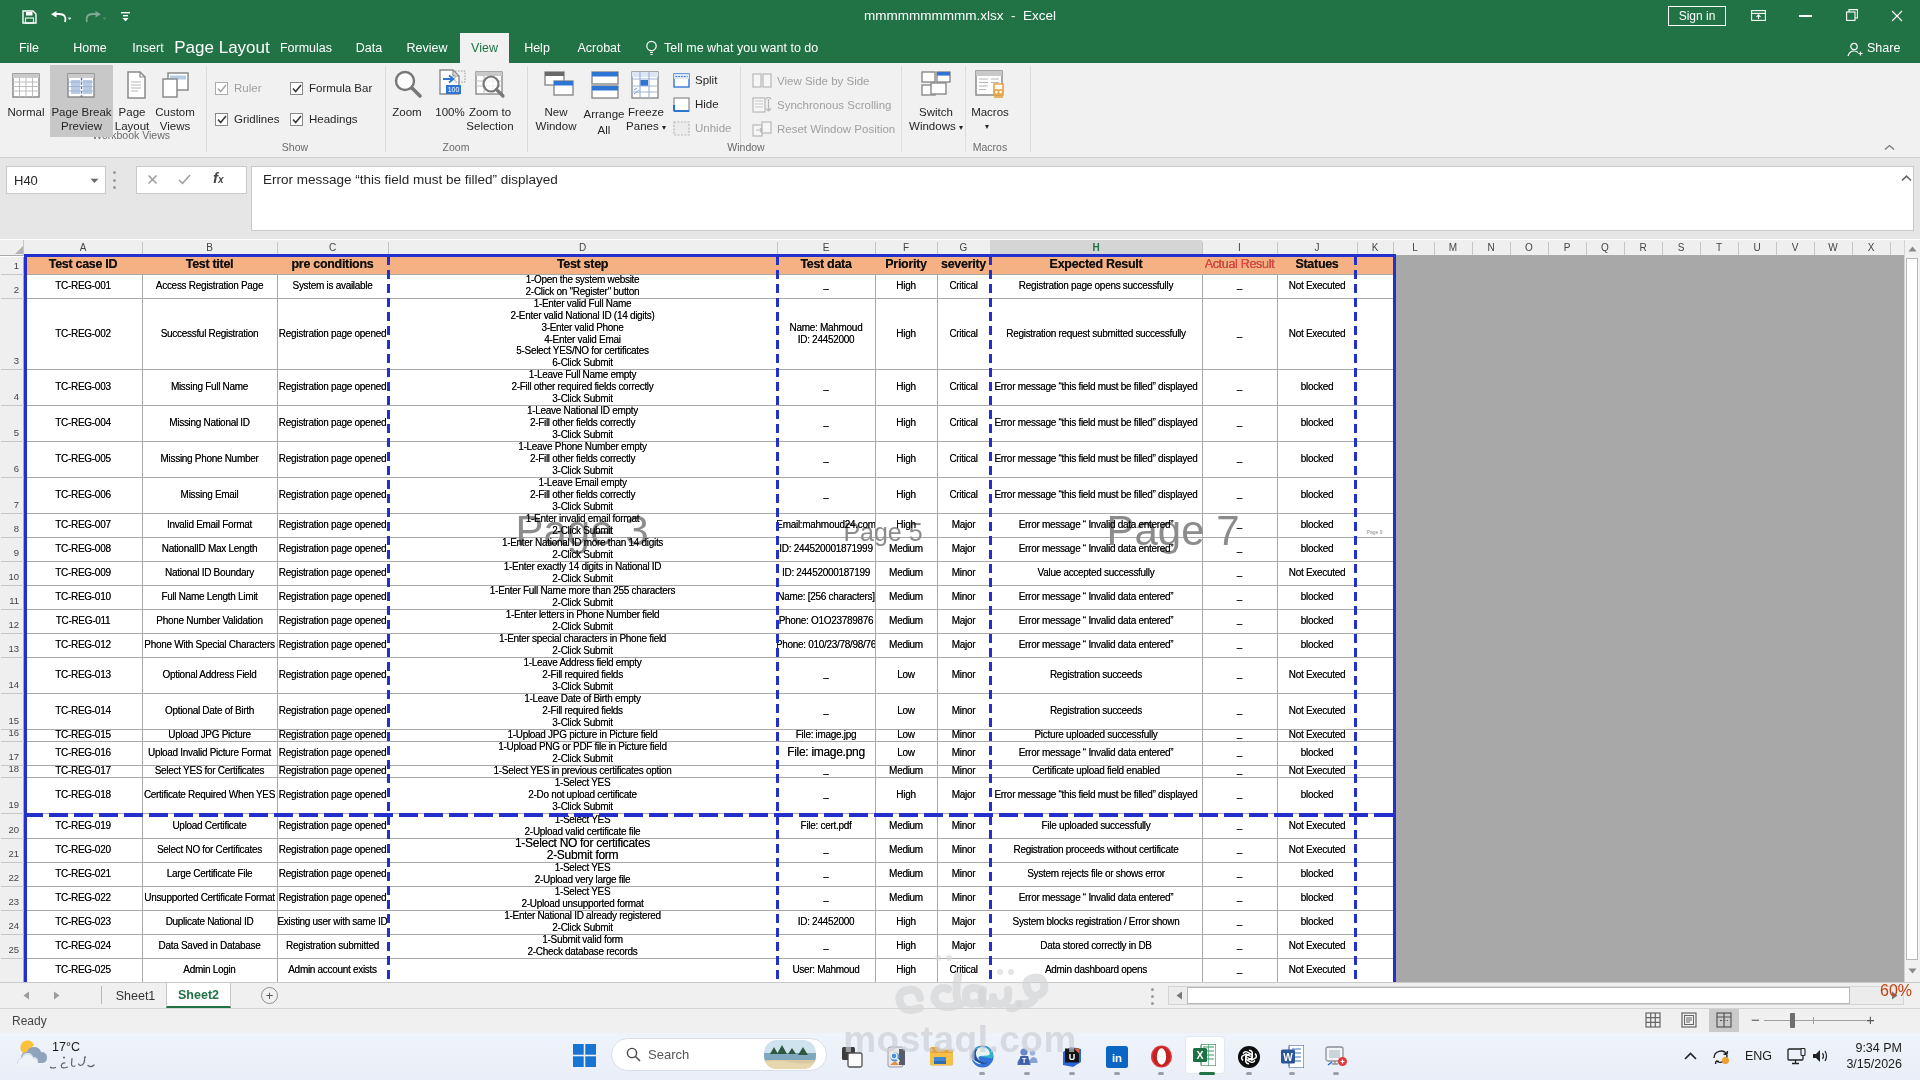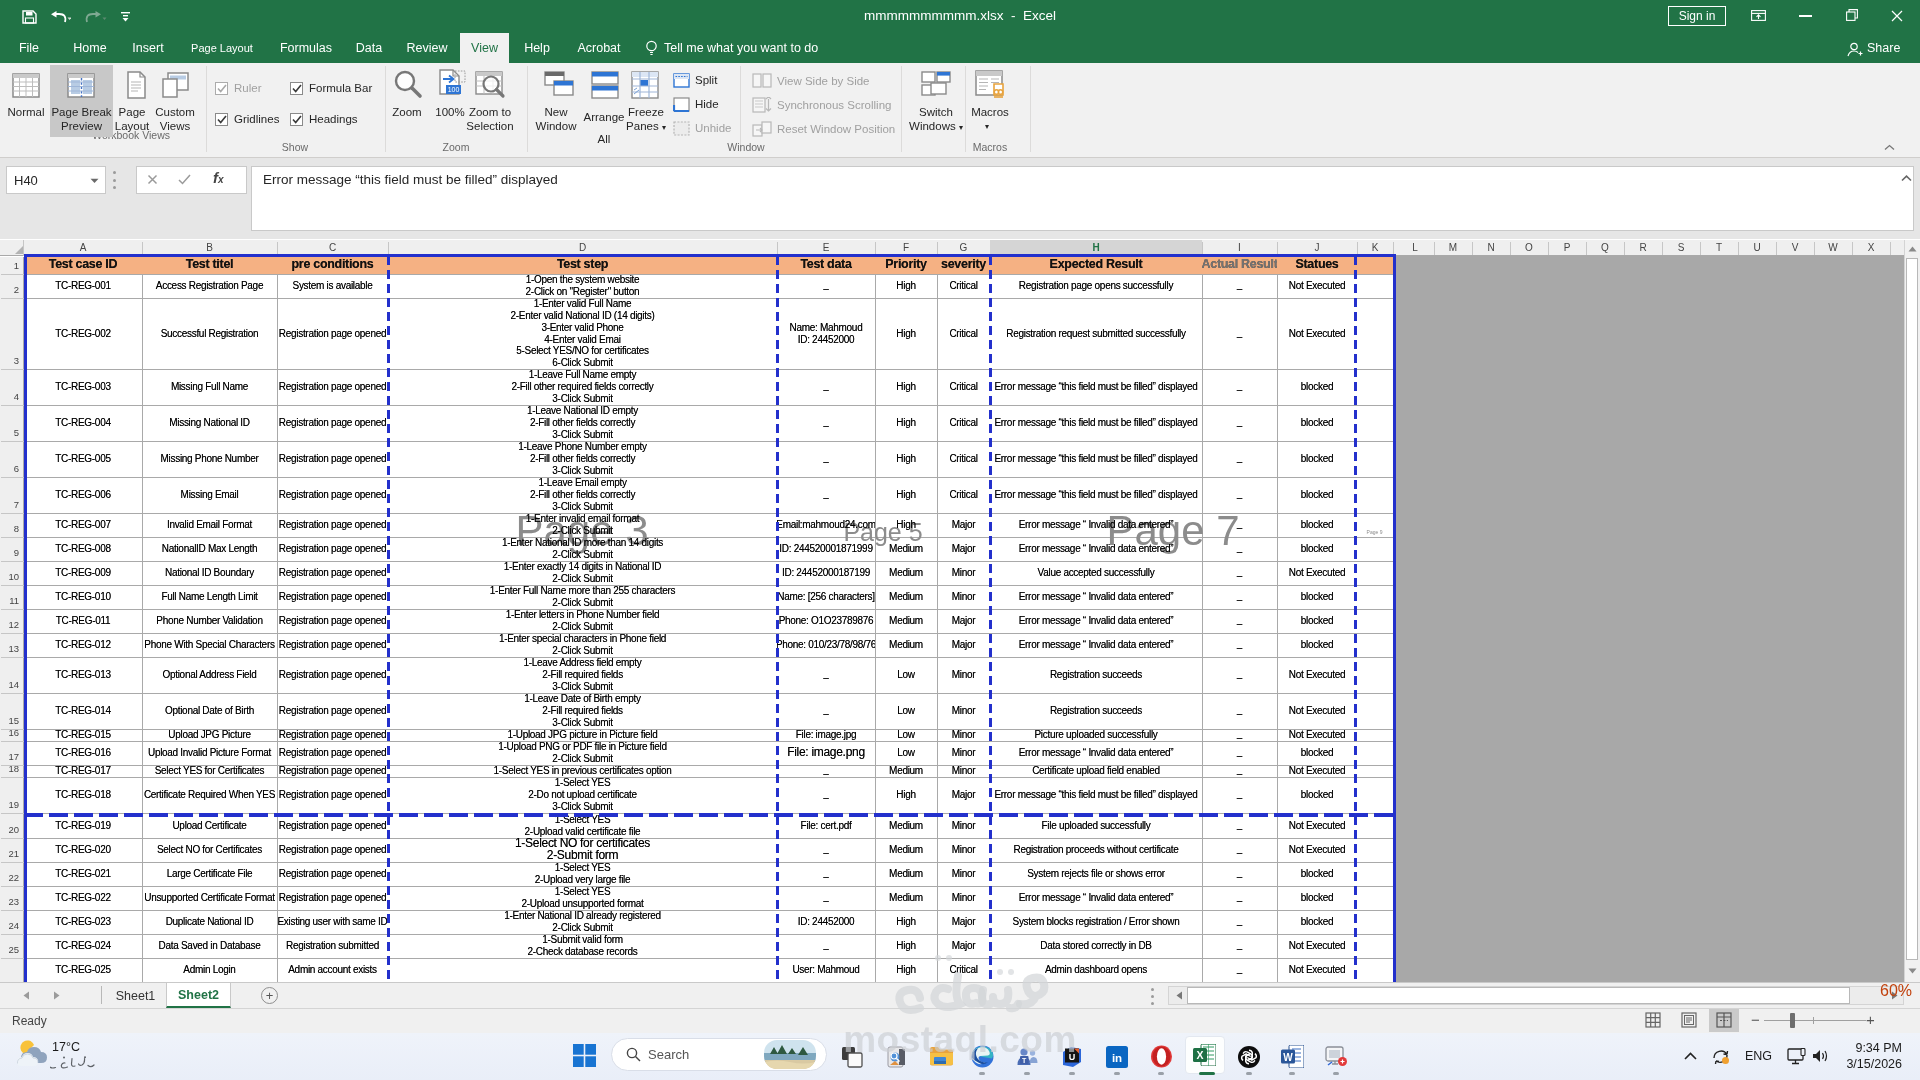--- a/index.html
+++ b/index.html
@@ -43,21 +43,21 @@
 <rect x="0.6" y="3" width="8.4" height="8.4" fill="none" stroke="#fff" stroke-width="1.1"></rect>
 <path d="M3 3 v-2.4 h8.4 v8.4 h-2.4" fill="none" stroke="#fff" stroke-width="1.1"></path>
     </svg>
 <svg class="abs" style="left:1891px;top:10px" width="12" height="12" viewBox="0 0 12 12">
 <path d="M1 1 L11 11 M11 1 L1 11" stroke="#fff" stroke-width="1.2"></path>
     </svg>
 <div class="abs" style="left:0;top:33px;width:1920px;height:30px;background:#217346"></div>
 <div class="abs" style="left:-31px;top:33px;width:120px;height:30px;color:#fff;font-size:12.5px;display:flex;align-items:center;justify-content:center">File</div>
 <div class="abs" style="left:30px;top:33px;width:120px;height:30px;color:#fff;font-size:12.5px;display:flex;align-items:center;justify-content:center">Home</div>
 <div class="abs" style="left:88px;top:33px;width:120px;height:30px;color:#fff;font-size:12.5px;display:flex;align-items:center;justify-content:center">Insert</div>
-<div class="abs" style="left:162px;top:33px;width:120px;height:30px;color:#fff;font-size:11px;display:flex;align-items:center;justify-content:center">Page Layout</div>
+<div class="abs" style="left:162px;top:33px;width:120px;height:30px;color:#fff;font-size:17px;display:flex;align-items:center;justify-content:center">Page Layout</div>
 <div class="abs" style="left:246px;top:33px;width:120px;height:30px;color:#fff;font-size:12.5px;display:flex;align-items:center;justify-content:center">Formulas</div>
 <div class="abs" style="left:309px;top:33px;width:120px;height:30px;color:#fff;font-size:12.5px;display:flex;align-items:center;justify-content:center">Data</div>
 <div class="abs" style="left:367px;top:33px;width:120px;height:30px;color:#fff;font-size:12.5px;display:flex;align-items:center;justify-content:center">Review</div>
 <div class="abs" style="left:477px;top:33px;width:120px;height:30px;color:#fff;font-size:12.5px;display:flex;align-items:center;justify-content:center">Help</div>
 <div class="abs" style="left:539px;top:33px;width:120px;height:30px;color:#fff;font-size:12.5px;display:flex;align-items:center;justify-content:center">Acrobat</div>
 <div class="abs" style="left:460px;top:33px;width:49px;height:30px;background:#f1f1f1"></div>
 <div class="abs" style="left:460px;top:33px;width:49px;height:30px;color:#217346;font-size:12.5px;display:flex;align-items:center;justify-content:center">View</div>
 <svg class="abs" style="left:645px;top:40px" width="13" height="17" viewBox="0 0 13 17">
 <circle cx="6.5" cy="6" r="4.7" fill="none" stroke="#fff" stroke-width="1.2"></circle>
 <path d="M5 12.5 h3 M5.4 14.5 h2.2" stroke="#fff" stroke-width="1.2"></path>
@@ -161,21 +161,21 @@
 <rect x="11" y="11" width="19" height="14" fill="#fff" stroke="#8a8a8a" stroke-width="1.4"></rect>
 <rect x="11" y="11" width="19" height="4.5" fill="#2e75d4"></rect>
     </svg>
 <div class="abs" style="left:525px;top:106px;width:62px;text-align:center;font-size:11.5px;line-height:13.5px;color:#262626">New<br>Window</div>
 <svg class="abs" style="left:590px;top:70px" width="30" height="30" viewBox="0 0 30 30">
 <rect x="2" y="2" width="26" height="12" fill="#fff" stroke="#8a8a8a" stroke-width="1.4"></rect>
 <rect x="2" y="2" width="26" height="4.5" fill="#2e75d4"></rect>
 <rect x="2" y="16" width="26" height="12" fill="#fff" stroke="#8a8a8a" stroke-width="1.4"></rect>
 <rect x="2" y="16" width="26" height="4.5" fill="#2e75d4"></rect>
     </svg>
-<div class="abs" style="left:574px;top:106px;width:60px;text-align:center;font-size:11.5px;line-height:22px;color:#262626">Arrange<br>All</div>
+<div class="abs" style="left:574px;top:106px;width:60px;text-align:center;font-size:11.5px;line-height:16px;color:#262626">Arrange<br>All</div>
 <svg class="abs" style="left:630px;top:70px" width="30" height="30" viewBox="0 0 30 30">
 <rect x="2" y="2" width="26" height="26" fill="#fff" stroke="#8a8a8a" stroke-width="1.4"></rect>
 <rect x="2" y="2" width="26" height="5" fill="#dce6f4"></rect>
 <rect x="10" y="10" width="8" height="6" fill="#2e75d4"></rect>
 <path d="M2 9h26M2 16h26M2 22h26M10 2v26M19 2v26" stroke="#9fb6d8" stroke-width="1.2"></path>
 <path d="M4 24 l5 -4 M4 20 l3 -2" stroke="#7aa0d4" stroke-width="1"></path>
     </svg>
 <div class="abs" style="left:616px;top:106px;width:60px;text-align:center;font-size:11.5px;line-height:13.5px;color:#262626">Freeze<br>Panes <span style="font-size:8px">▾</span></div>
 <svg class="abs" style="left:673px;top:73px" width="17" height="15" viewBox="0 0 17 15">
 <rect x="1" y="1" width="15" height="13" fill="#fff" stroke="#2e75d4" stroke-width="1.4"></rect>
@@ -399,21 +399,21 @@
 <div class="abs" style="left:1224.5px;top:529.35px;width:300px;text-align:center;font-size:5px;color:#8c8c8c;line-height:7.0px">Page 9</div>
 <div class="abs" style="left:24px;top:256px;width:1369px;height:18px;background:#f5b183"></div>
 <div class="cell" style="left:24px;top:256px;width:118px;height:18px;font-size:12.5px;font-weight:bold;color:#111">Test case ID</div>
 <div class="cell" style="left:142px;top:256px;width:135px;height:18px;font-size:12.5px;font-weight:bold;color:#111">Test titel</div>
 <div class="cell" style="left:277px;top:256px;width:111px;height:18px;font-size:12.5px;font-weight:bold;color:#111">pre conditions</div>
 <div class="cell" style="left:388px;top:256px;width:389px;height:18px;font-size:12.5px;font-weight:bold;color:#111">Test step</div>
 <div class="cell" style="left:777px;top:256px;width:98px;height:18px;font-size:12.5px;font-weight:bold;color:#111">Test data</div>
 <div class="cell" style="left:875px;top:256px;width:62px;height:18px;font-size:12.5px;font-weight:bold;color:#111">Priority</div>
 <div class="cell" style="left:937px;top:256px;width:53px;height:18px;font-size:12.5px;font-weight:bold;color:#111">severity</div>
 <div class="cell" style="left:990px;top:256px;width:212px;height:18px;font-size:12.5px;font-weight:bold;color:#111">Expected Result</div>
-<div class="cell" style="left:1202px;top:256px;width:75px;height:18px;font-size:12.5px;font-weight:bold;color:#737373">Actual Result</div>
+<div class="cell" style="left:1202px;top:256px;width:75px;height:18px;font-size:12.5px;font-weight:normal;color:#ef4444">Actual Result</div>
 <div class="cell" style="left:1277px;top:256px;width:80px;height:18px;font-size:12.5px;font-weight:bold;color:#111">Statues</div>
 <div class="cell" style="left:24px;top:274px;width:118px;height:24px;font-size:10px">TC-REG-001</div>
 <div class="cell" style="left:142px;top:274px;width:135px;height:24px;font-size:10px">Access Registration Page</div>
 <div class="cell" style="left:277px;top:274px;width:111px;height:24px;font-size:10px">System is available</div>
 <div class="cell" style="left:388px;top:274px;width:389px;height:24px;font-size:10px">1-Open the system website<br>2-Click on "Register" button</div>
 <div class="cell" style="left:777px;top:274px;width:98px;height:24px;font-size:10px">
       <span style="transform:translateY(2.5px)">–</span>
     </div>
 <div class="cell" style="left:875px;top:274px;width:62px;height:24px;font-size:10px">High</div>
 <div class="cell" style="left:937px;top:274px;width:53px;height:24px;font-size:10px">Critical</div>

